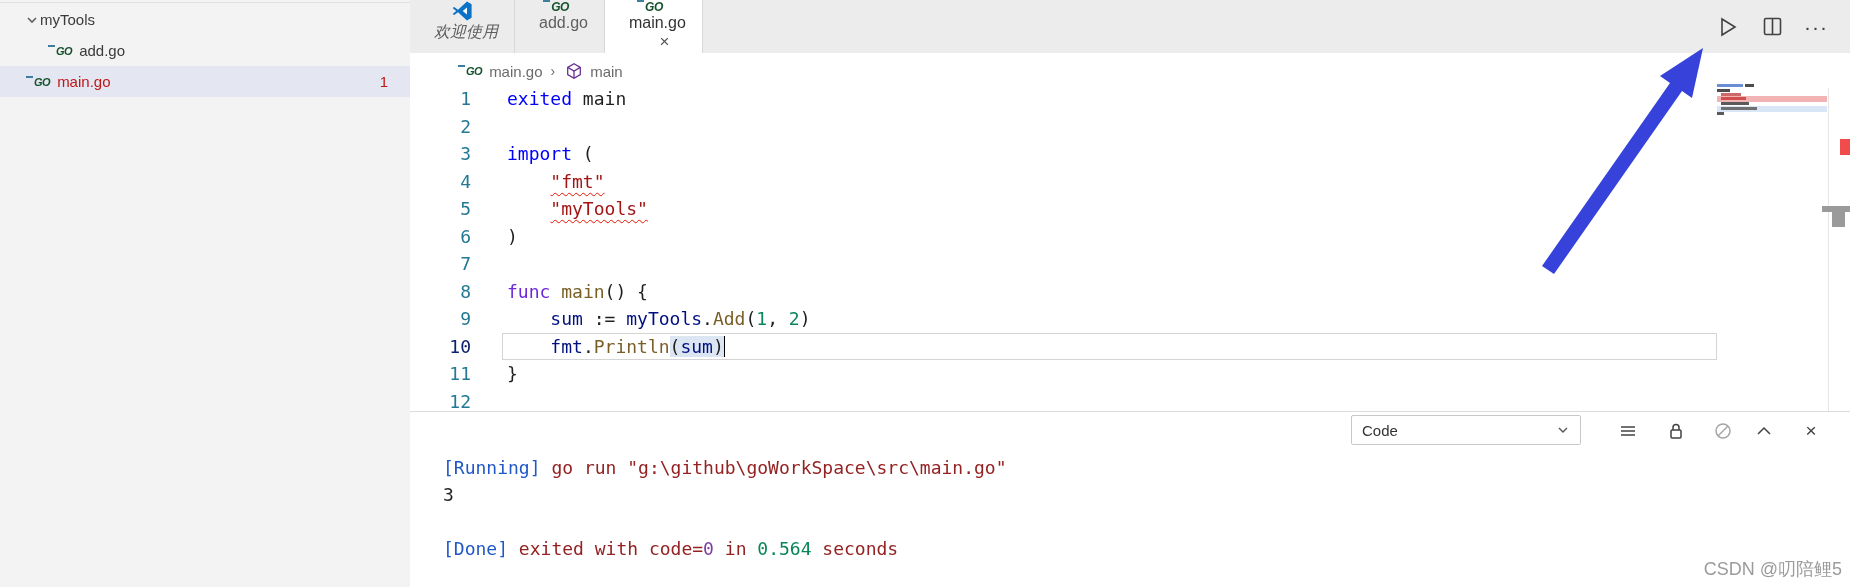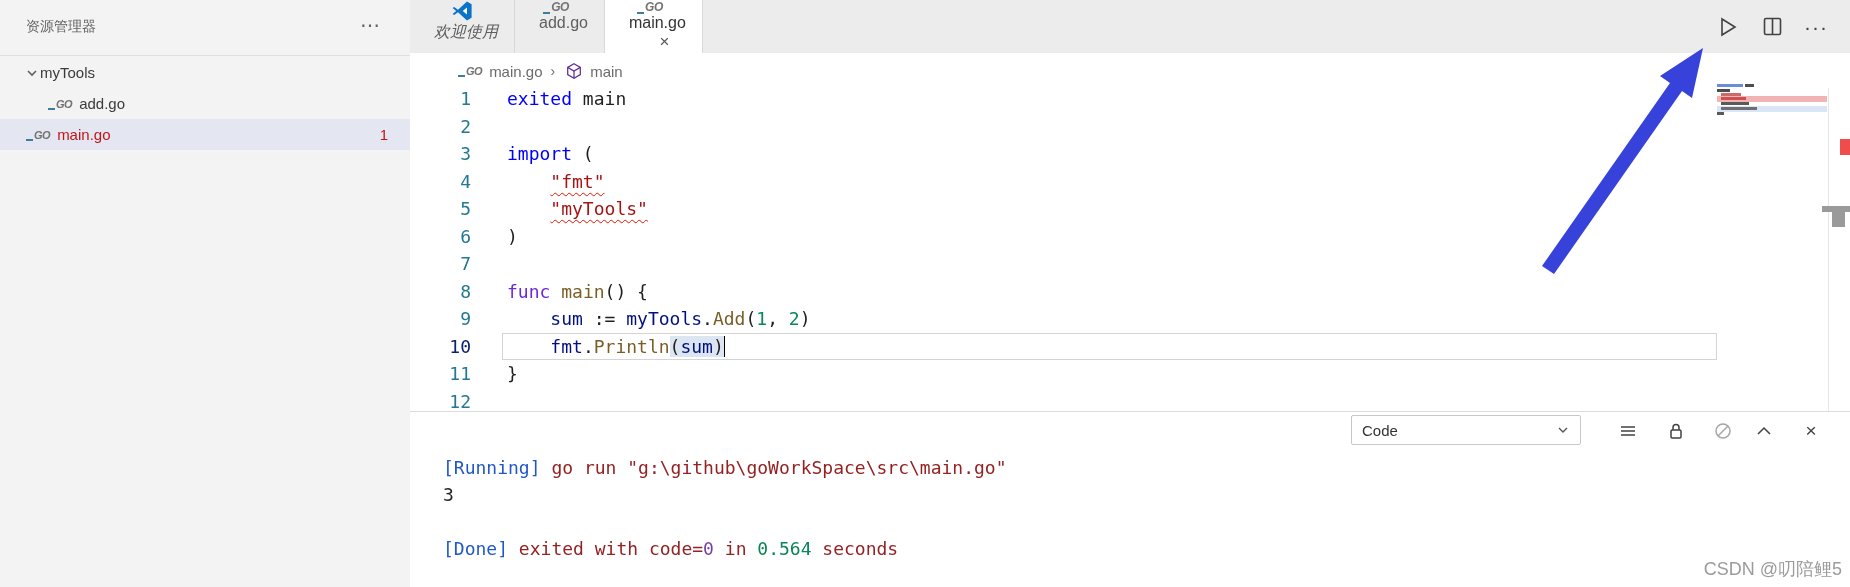--- a/index.html
+++ b/index.html
@@ -9,21 +9,21 @@
   .sidebar{position:absolute;left:0;top:0;width:410px;height:587px;background:#f3f3f3;border-right:1px solid #e4e4e4;}
   .sb-header{position:relative;height:53px;}
   .sb-title{position:absolute;left:26px;top:18px;font-size:14px;color:#616161;}
   .sb-more{position:absolute;left:352px;top:10px;width:36px;height:30px;text-align:center;font-size:20px;color:#616161;line-height:30px;cursor:pointer;}
   .tree-row{position:relative;height:31px;display:flex;align-items:center;font-size:15px;color:#3b3b3b;}
   .tree-row.bold{font-weight:bold;font-size:14px;}
   .tree-row.selected{background:#e4e6f1;}
   .chev{width:16px;height:16px;flex:0 0 16px;display:flex;align-items:center;justify-content:center;}
   .chev svg{stroke:#616161;fill:none;stroke-width:1.6;}
   .sb-divider{height:1px;background:#e0e0e0;margin:2px 0 1px 0;}
-  .go-badge{display:inline-flex;align-items:flex-end;font:italic 800 11px "Liberation Sans",sans-serif;color:#737373;letter-spacing:-.5px;margin-right:7px;}
+  .go-badge{display:inline-flex;align-items:flex-start;font:italic 800 11px "Liberation Sans",sans-serif;color:#14532d;letter-spacing:-.5px;margin-right:7px;}
   .go-badge .dash{width:7px;height:2px;background:#3d7e9e;margin-right:1px;}
   .err-name{color:#c01717;}
   .err-count{position:absolute;right:22px;color:#c01717;font-size:15px;}
   
   .tabstrip{position:absolute;left:410px;top:0;right:0;height:53px;background:#ececec;display:flex;}
   .tab{height:53px;display:flex;align-items:center;padding:0 16px;border-right:1px solid #d8d8d8;background:#ececec;font-size:16px;color:#5f5f5f;cursor:pointer;flex-direction:column;}
   .tab.active{background:#fff;color:#333;}
   .tab .label{margin-left:8px;}
   .tab .label.italic{font-style:italic;}
   .tab .close{margin-left:22px;font-size:17px;color:#555;}
@@ -69,24 +69,20 @@
   .p-ic.dim svg{stroke:#a6a6a6;}
   .watermark{position:absolute;right:8px;bottom:6px;font-size:18px;color:#9b9b9b;}
   .arrow-svg{position:absolute;left:0;top:0;width:1850px;height:587px;pointer-events:none;z-index:40;}
 </style>
 </head>
 <body>
 
 <div id="root">
 
   <div class="sidebar">
-    <div class="sb-header">
-      <span class="sb-title">资源管理器</span>
-      <span class="sb-more">⋯</span>
-    </div>
     <div class="sb-divider"></div>
     <div class="tree-row">
       <span class="chev" style="margin-left:24px">
         <svg width="12" height="12" viewBox="0 0 12 12">
             <polyline points="2,4 6,8 10,4"></polyline>
           </svg>
         </span>
       <span>myTools</span>
     </div>
     <div class="tree-row">

